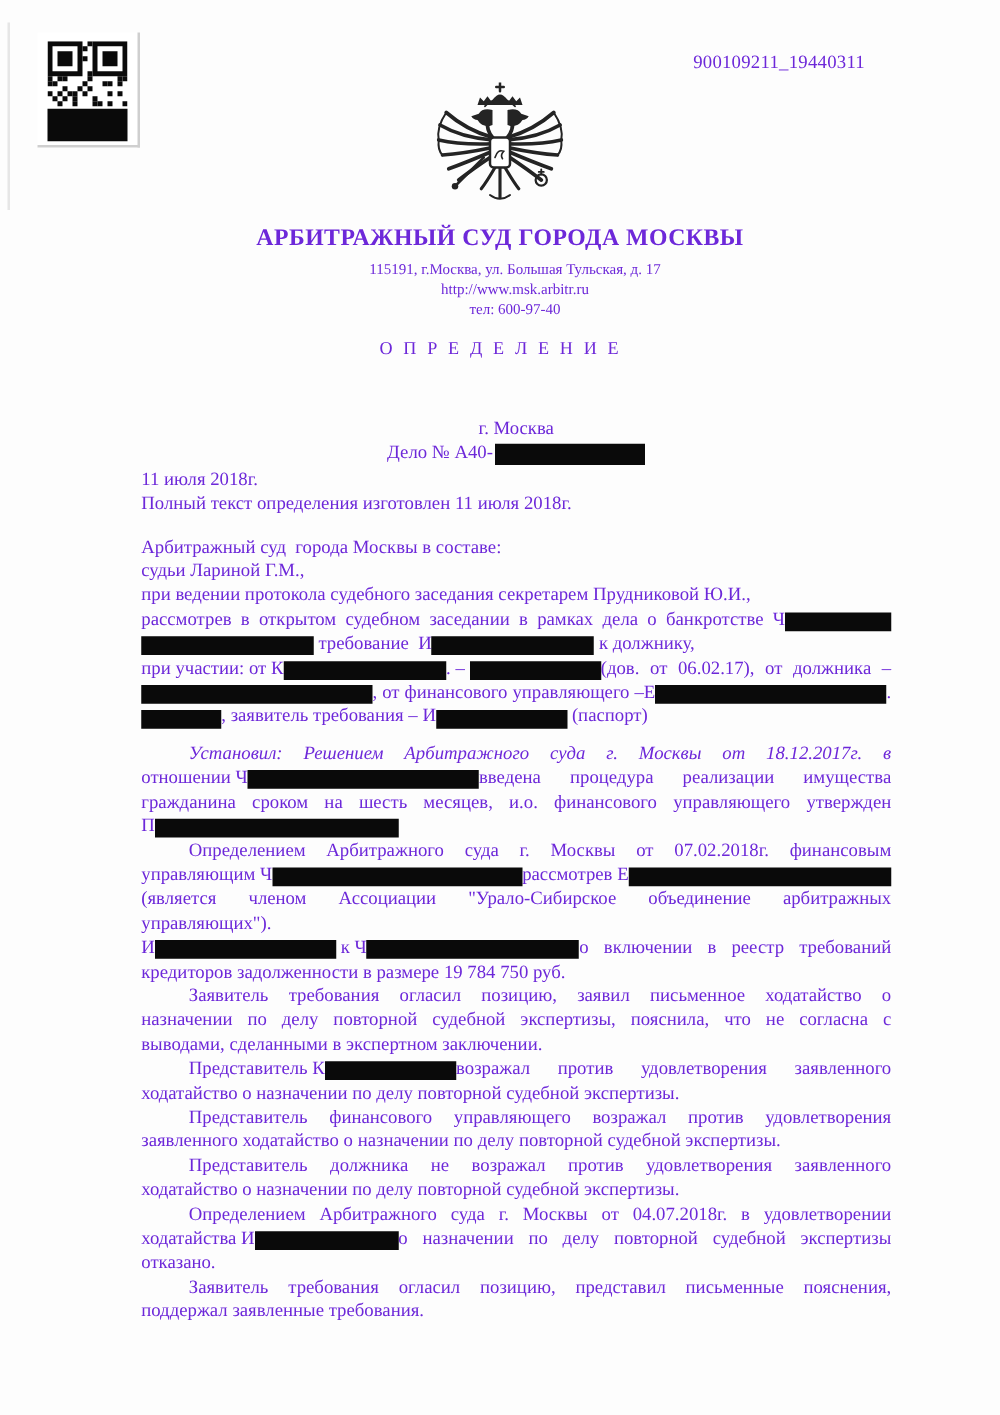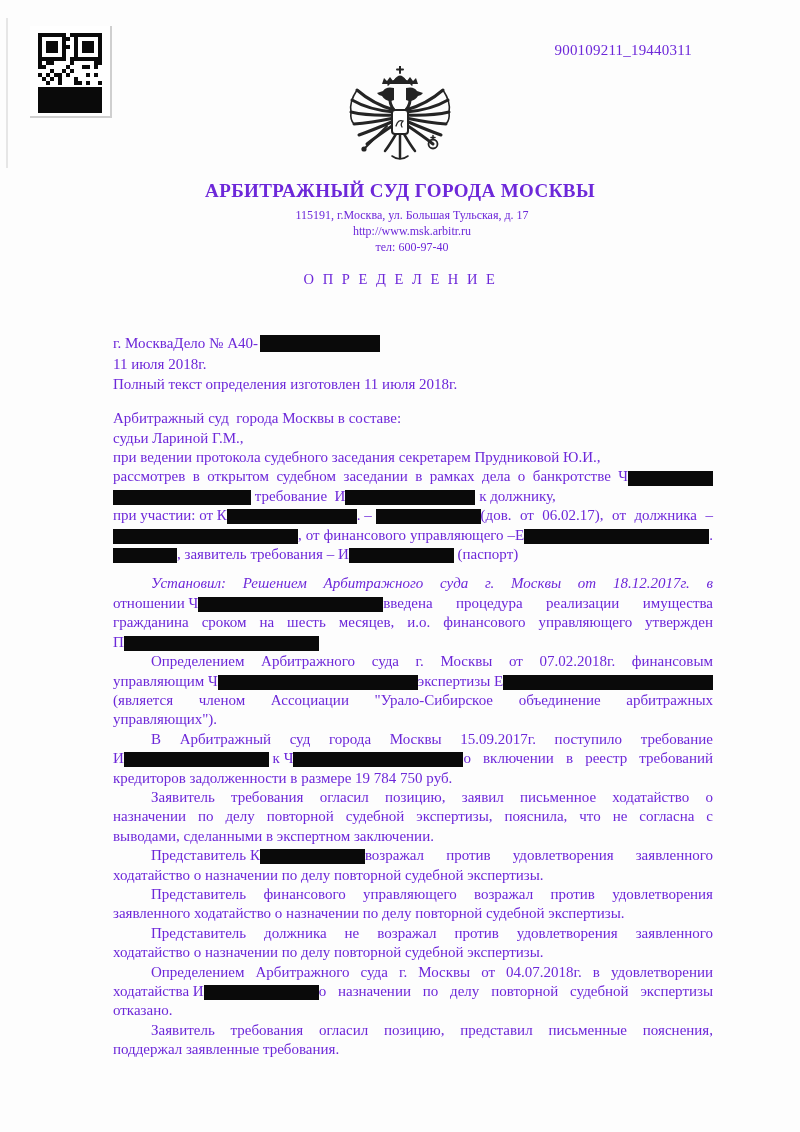--- a/index.html
+++ b/index.html
@@ -16,21 +16,21 @@
   .doc-id{position:absolute;top:42px;right:108px;font-size:15px;letter-spacing:.2px;}
 
   .eagle{position:absolute;left:341px;top:66px;}
 
   .header{position:absolute;left:0;top:178px;width:100%;text-align:center;line-height:1.32;}
   .court-name{font-size:19px;font-weight:bold;letter-spacing:.4px;margin-bottom:5px;}
   .court-line{font-size:12px;padding-left:24px;}
   .doc-type{margin-top:14px;font-size:14.5px;letter-spacing:1.5px;word-spacing:2px;}
 
   .doc-body{position:absolute;left:113px;top:334px;width:600px;font-size:15px;line-height:19.4px;}
-  .case-row{display:flex;justify-content:flex-start;align-items:center;}
+  .case-row{display:flex;justify-content:space-between;align-items:center;flex-direction:column;}
   .case-right{display:flex;align-items:center;}
   .case-bar{display:inline-block;width:120px;height:17px;background:#0a0a0a;margin-left:2px;}
   .date-row{margin-top:2px;}
   .announce{margin-top:23px;}
   .lines{margin-top:15px;}
 
   .line{display:flex;min-height:19.4px;line-height:19.4px;align-items:baseline;}
   .line.ind{padding-left:38px;}
   .line .t{white-space:pre;flex:0 0 auto;}
   .line .t.fill{flex:1 1 auto;white-space:normal;min-width:0;
@@ -199,31 +199,28 @@
         <div class="line">
           <span class="t">П</span>
           <span class="bar" style="width: 195px;"></span>
         </div>
         <div class="line ind">
           <span class="t fill">Определением Арбитражного суда г. Москвы от 07.02.2018г. финансовым</span>
         </div>
         <div class="line">
           <span class="t">управляющим Ч</span>
           <span class="bar" style="width: 200px;"></span>
-          <span class="t">экспертизы Е</span>
+          <span class="t">рассмотрев Е</span>
           <span class="bar grow"></span>
         </div>
         <div class="line">
           <span class="t fill">(является членом Ассоциации "Урало-Сибирское объединение арбитражных</span>
         </div>
         <div class="line">
           <span class="t">управляющих").</span>
-        </div>
-        <div class="line ind">
-          <span class="t fill">В Арбитражный суд города Москвы 15.09.2017г. поступило требование</span>
         </div>
         <div class="line">
           <span class="t">И</span>
           <span class="bar" style="width: 145px;"></span>
           <span class="t"> к Ч</span>
           <span class="bar" style="width: 170px;"></span>
           <span class="t fill"> о включении в реестр  требований</span>
         </div>
         <div class="line">
           <span class="t">кредиторов задолженности в размере 19 784 750 руб.</span>

